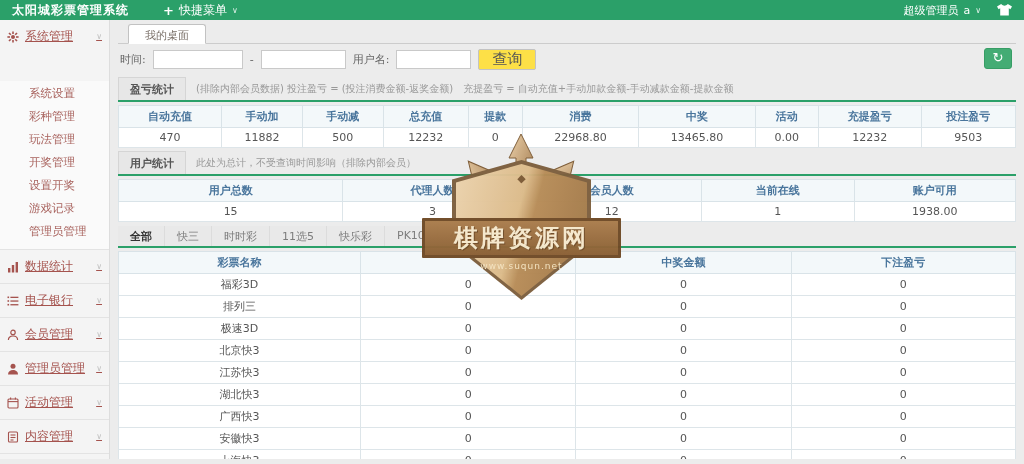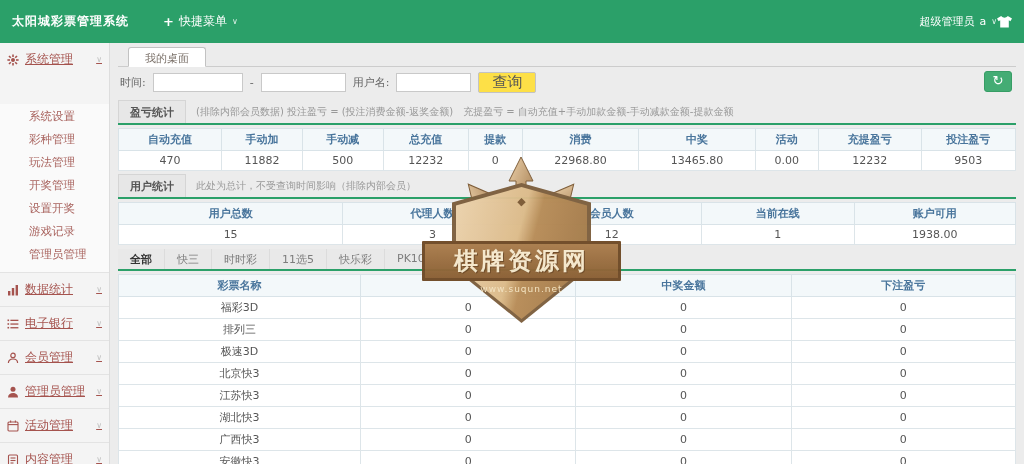--- a/index.html
+++ b/index.html
@@ -2,27 +2,27 @@
 <html><head>
 <meta charset="utf-8">
 <style>
   * { box-sizing: border-box; margin: 0; padding: 0; }
   html,body { width:1024px; height:464px; overflow:hidden; }
   body {
     font-family: "DejaVu Sans", "Liberation Sans", sans-serif;
     font-size: 12px; color:#555; background:#ececec;
   }
   
-  .topbar { height:43px; background:#2ba069; color:#fff; display:flex; align-items:center;
+  .topbar { height:20px; background:#2ba069; color:#fff; display:flex; align-items:center;
             padding:0 12px; font-size:12px; }
   .tb-title { font-weight:bold; margin-right:34px; letter-spacing:1px; }
   .tb-quick { display:flex; align-items:center; gap:5px; cursor:pointer; font-size:12px; }
   .tb-quick .plus { font-weight:bold; font-size:13px; }
   .chev { font-size:8px; opacity:.85; }
-  .tb-right { margin-left:auto; display:flex; align-items:center; gap:0; font-size:11px; }
+  .tb-right { margin-left:auto; display:flex; align-items:center; gap:16px; font-size:11px; }
   .tb-admin { display:flex; align-items:center; gap:5px; cursor:pointer; }
   .tb-shirt { display:flex; align-items:center; cursor:pointer; }
 
   
   .layout { display:flex; height:439px; }
   .sidebar { width:110px; background:#f4f4f4; border-right:1px solid #ddd; overflow:hidden; }
   .group { border-bottom:1px solid #e3e3e3; }
   .group-header { display:flex; align-items:center; gap:6px; padding:8px 7px; color:#a5534e;
                   cursor:pointer; font-size:12px;text-decoration:underline; }
   .group-header svg { flex:none; }

